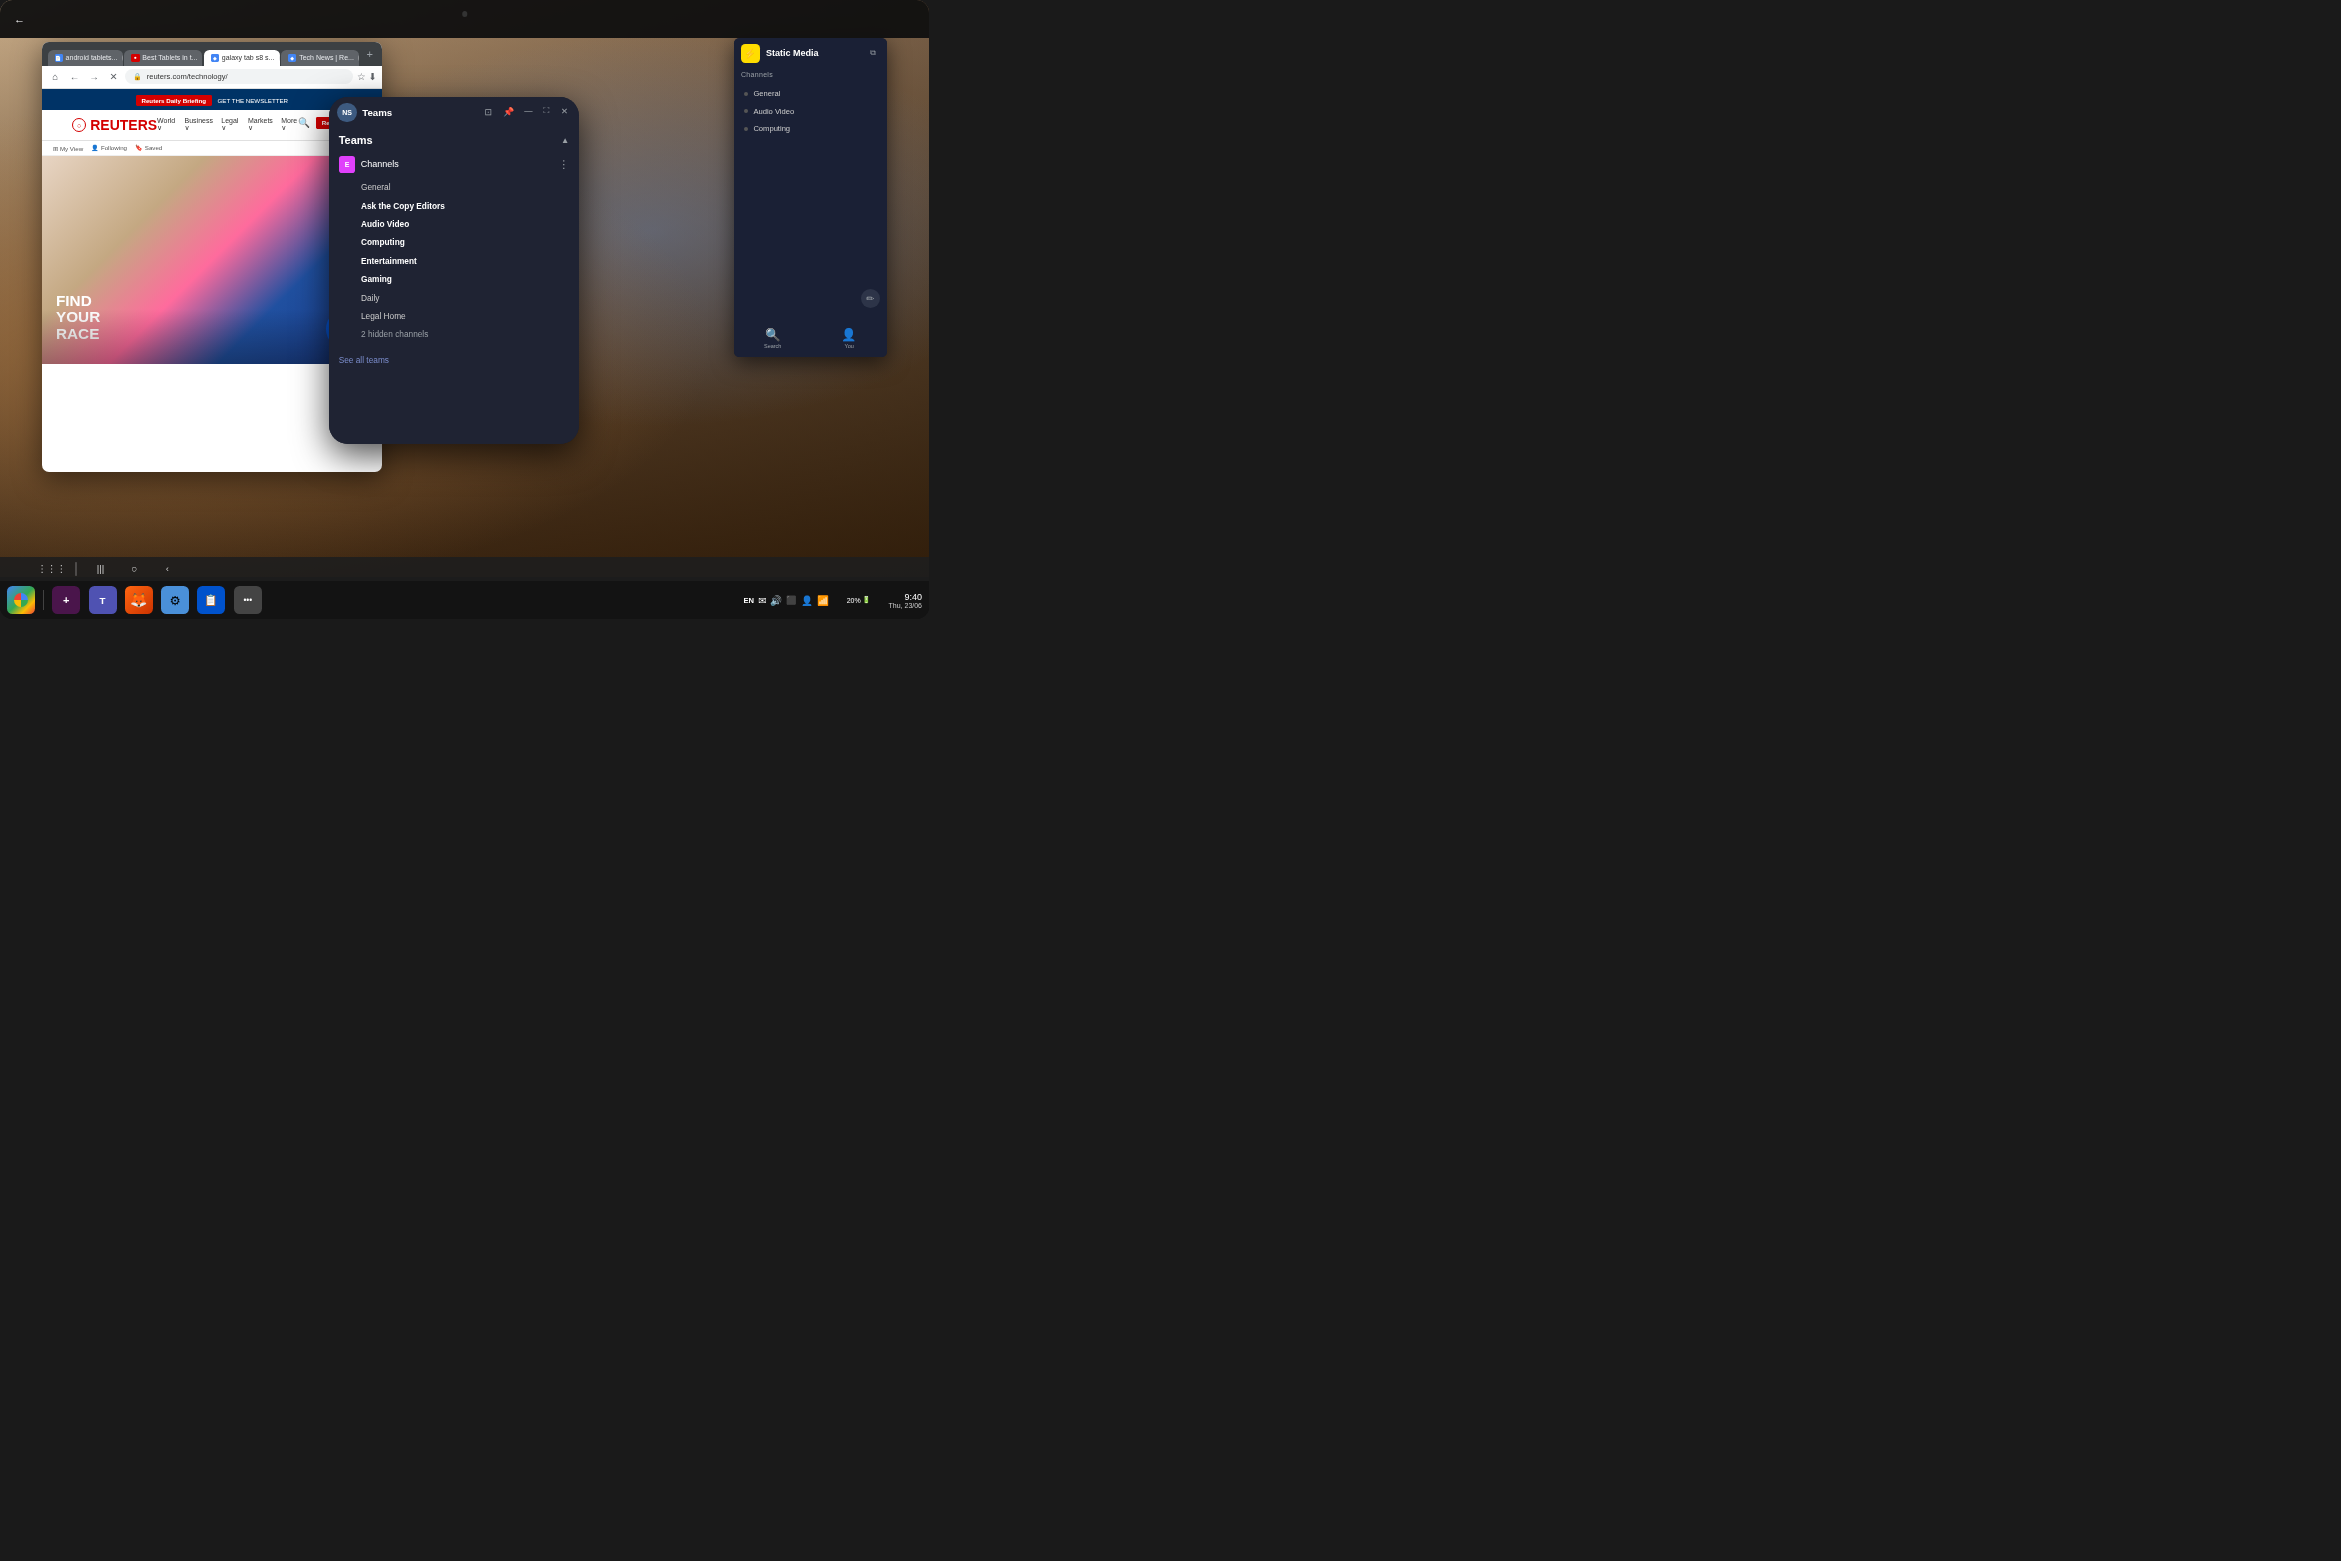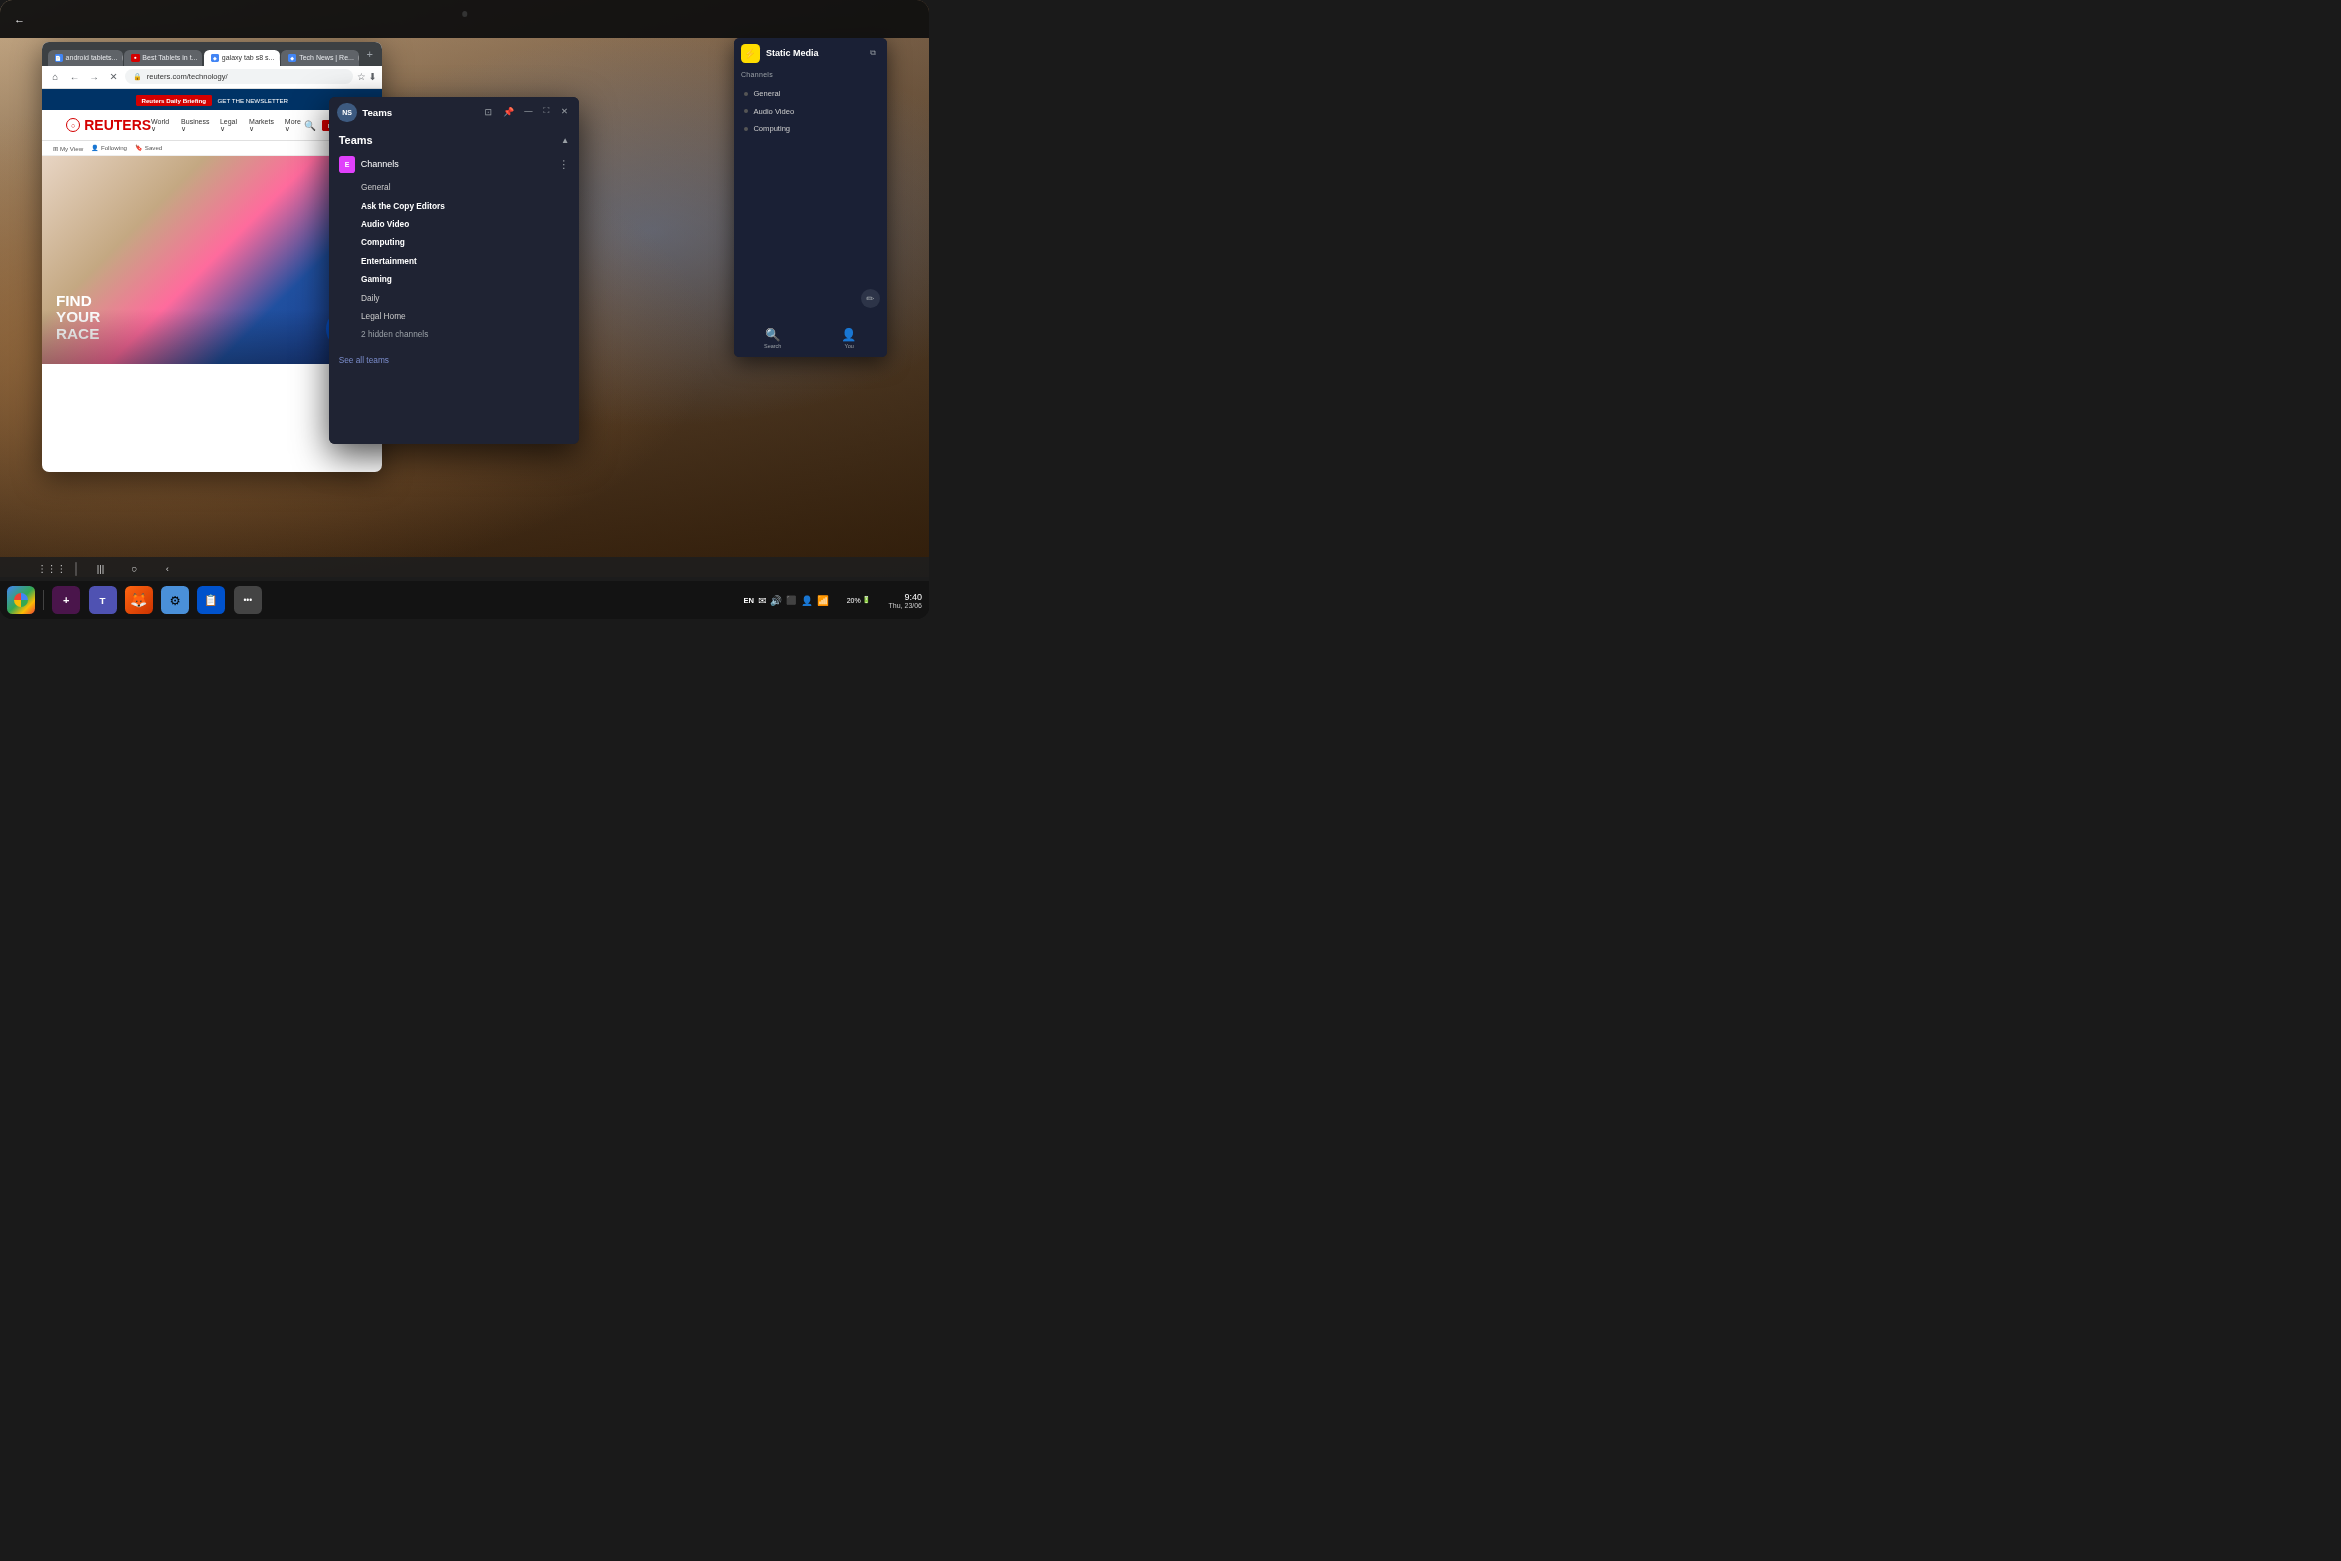--- a/index.html
+++ b/index.html
@@ -176,23 +176,23 @@
       overflow: hidden;
     }
 
     .reuters-banner {
       background: #003366;
       padding: 4.2px 11px;
       text-align: center;
     }
 
     .reuters-header {
-      padding: 7px 24px;
-      display: flex;
-      align-items: center;
+      padding: 7px 30px;
+      display: flex;
+      align-items: flex-start;
       justify-content: space-between;
       border-bottom: 0.7px solid #e0e0e0;
     }
 
     .reuters-logo {
       display: flex;
       align-items: center;
       gap: 4.2px;
       font-size: 14px;
       font-weight: 700;
@@ -398,21 +398,21 @@
     }
 
     
     .teams-popup {
       position: absolute;
       top: 97px;
       left: 329px;
       width: 250px;
       height: 347px;
       background: #1f2333;
-      border-radius: 6px;
+      border-radius: 19px;
       overflow: hidden;
       box-shadow: 0 10.4px 35px rgba(0,0,0,0.7);
       z-index: 20;
     }
 
     .popup-titlebar {
       background: #1f2333;
       display: flex;
       align-items: center;
       justify-content: space-between;

